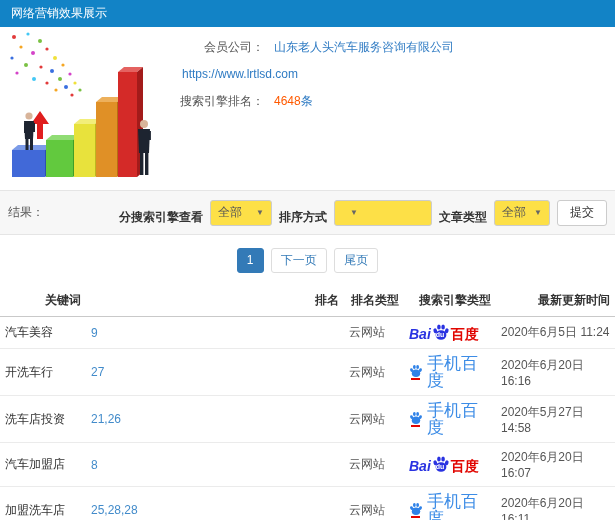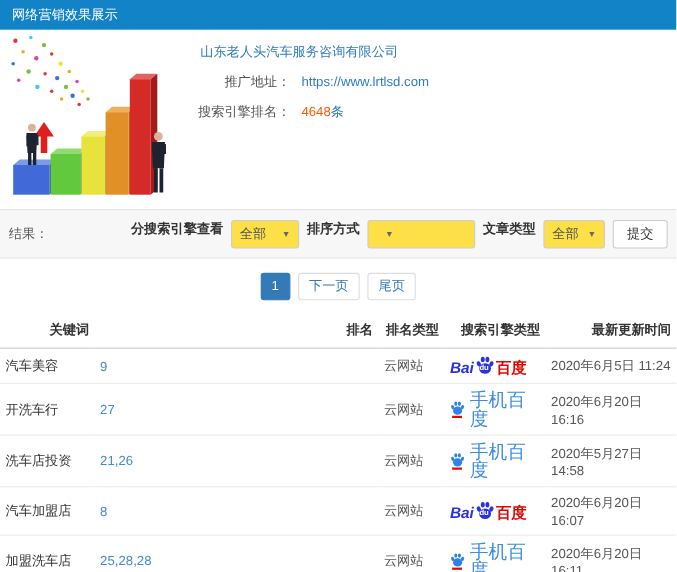--- a/index.html
+++ b/index.html
@@ -18,21 +18,21 @@
   .info-label { width:92px; text-align:right; color:#555; flex:0 0 92px; }
   .info-value { margin-left:10px; color:#444; }
   .info-link { margin-left:10px; color:#2f7bc3; text-decoration:none; cursor:pointer; }
   .rank-num { color:#ff5a00; }
   .rank-unit { color:#2f7bc3; }
 
   
   .filter-bar { height:45px; background:#f7f7f7; border-top:1px solid #e5e5e5;
     border-bottom:1px solid #e5e5e5; display:flex; align-items:center; padding:0 8px; }
   .result-label { color:#555; }
-  .filter-controls { margin-left:auto; display:flex; align-items:flex-start; gap:7px; }
+  .filter-controls { margin-left:auto; display:flex; align-items:flex-end; gap:7px; }
   .filter-label { font-weight:bold; color:#333; white-space:nowrap; }
   .select { background:#fde047; border:1px solid #ccc; border-radius:3px; height:26px;
     display:inline-flex; align-items:center; justify-content:space-between;
     padding:0 7px; color:#555; cursor:pointer; white-space:nowrap; }
   .select .caret { font-size:8px; color:#666; margin-left:8px; }
   .sel-engine { min-width:62px; }
   .sel-sort { min-width:98px; }
   .sel-article { min-width:56px; }
   .submit-btn { height:26px; background:#fff; border:1px solid #ccc; border-radius:3px;
     padding:0 12px; color:#333; font-size:12px; cursor:pointer;
@@ -144,24 +144,24 @@
         <circle cx="144" cy="97" r="4" fill="#d8b49a"></circle>
         <path d="M138 102 L150 102 L149 126 L139 126 Z" fill="#1d2430"></path>
         <rect x="140" y="126" width="3.4" height="22" fill="#1d2430"></rect>
         <rect x="145" y="126" width="3.4" height="22" fill="#1d2430"></rect>
         <rect x="148.5" y="104" width="2.4" height="9" fill="#1d2430"></rect>
       </g>
     </svg>
   </div>
   <div class="info-rows">
     <div class="info-row">
+      <span class="info-label">会员公司：</span>
       <a class="info-link">山东老人头汽车服务咨询有限公司</a>
     </div>
     <div class="info-row">
-      <span class="info-label">推广地址：</span>
       <a class="info-link">https://www.lrtlsd.com</a>
     </div>
     <div class="info-row">
       <span class="info-label">搜索引擎排名：</span>
       <span class="info-value"><span class="rank-num">4648</span><span class="rank-unit">条</span></span>
     </div>
   </div>
 </div>
 
 <div class="filter-bar">

